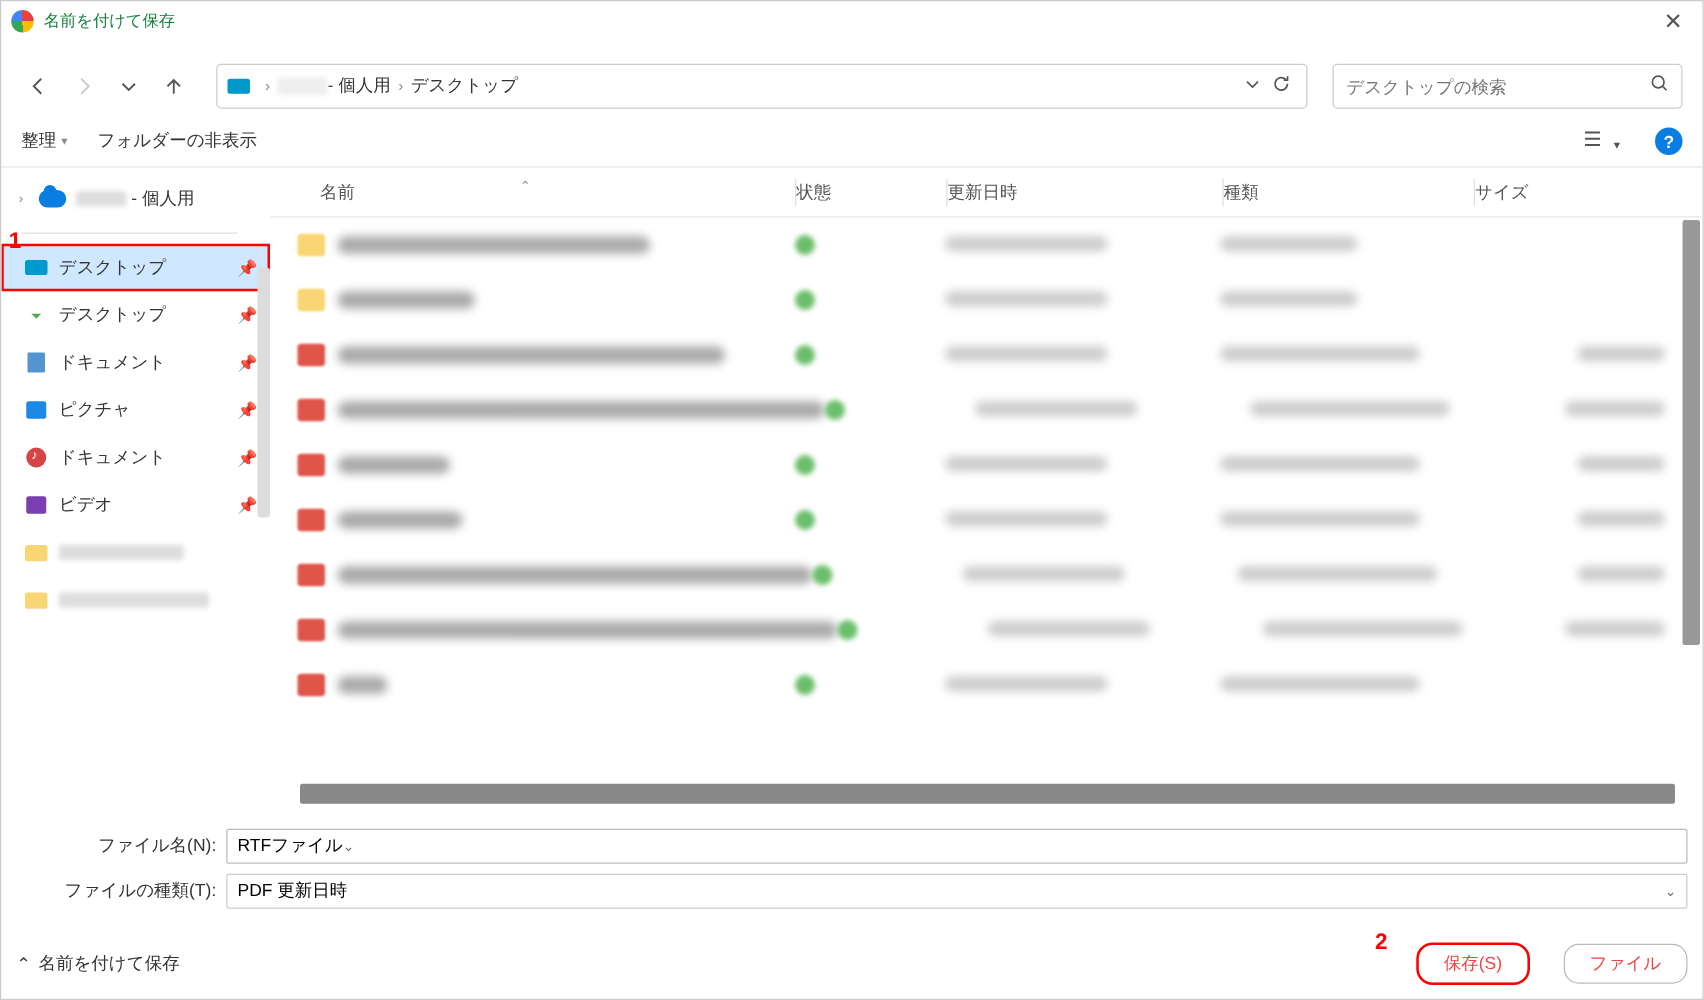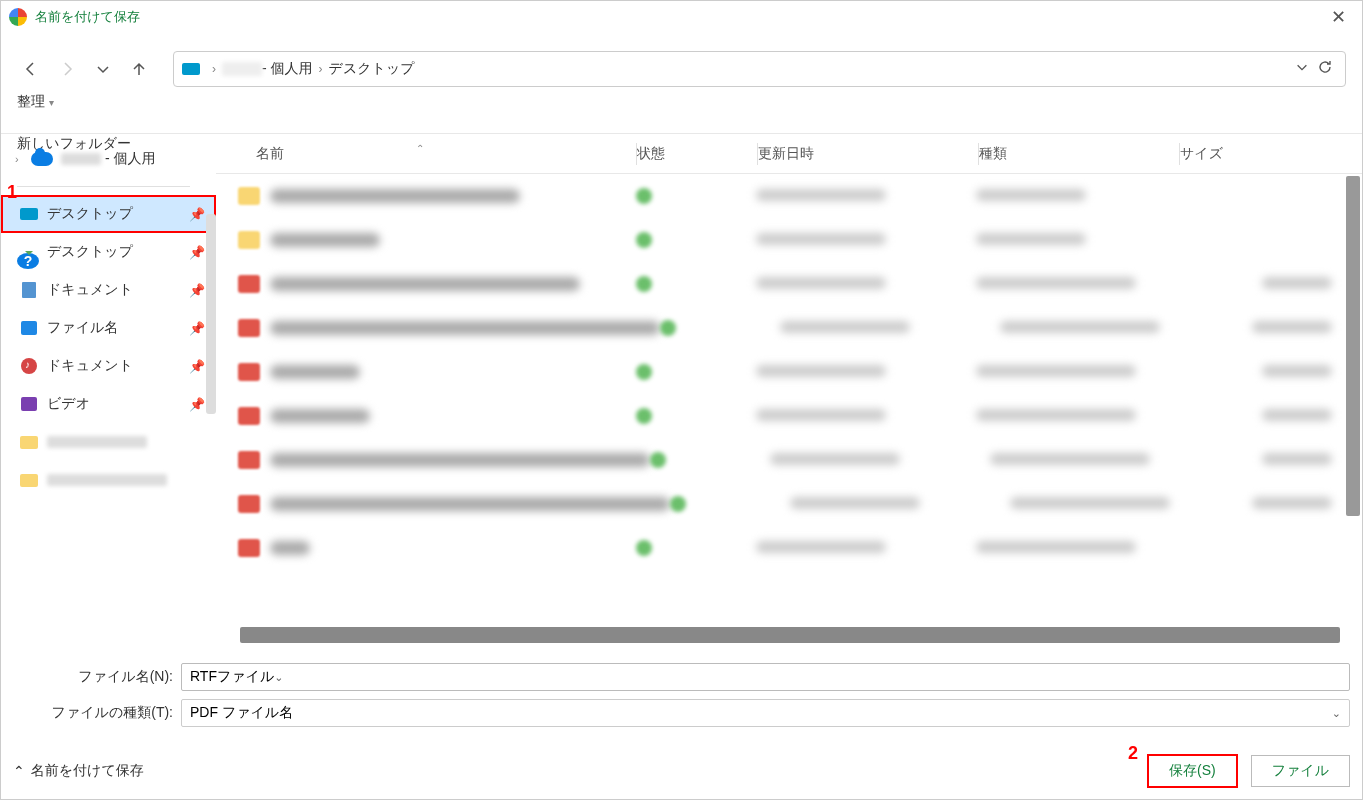--- a/index.html
+++ b/index.html
@@ -22,21 +22,21 @@
 .address-bar .crumb { color: #333; font-size: 14px; }
 .address-bar .sep { color: #888; margin: 0 6px; font-size: 12px; }
 .address-bar .blur-crumb { width: 40px; height: 14px; background: #eee; border-radius: 2px; filter: blur(2px); }
 .address-bar .addr-spacer { flex: 1; }
 .address-bar .dd, .address-bar .refresh { color: #555; padding: 4px; cursor: pointer; }
 .search-box { width: 280px; height: 36px; border: 1px solid #ccc; border-radius: 4px; display: flex; align-items: center; padding: 0 10px; margin-left: 12px; }
 .search-box input { border: none; outline: none; flex: 1; font-size: 14px; color: #777; }
 .search-box .mag { color: #555; }
 
 
-.toolbar { height: 40px; display: flex; padding: 0 16px; gap: 24px; flex-direction: column; }
+.toolbar { height: 40px; display: flex; align-items: center; padding: 0 16px; gap: 24px; }
 .toolbar .tb-btn { font-size: 14px; color: #333; cursor: pointer; display: flex; align-items: center; gap: 4px; }
 .toolbar .tb-spacer { flex: 1; }
 .toolbar .view-btn { color: #555; padding: 4px; cursor: pointer; }
 .toolbar .help { width: 22px; height: 22px; border-radius: 50%; background: #0a7de3; color: #fff; display: flex; align-items: center; justify-content: center; font-size: 14px; font-weight: bold; cursor: pointer; }
 
 
 .main { flex: 1; display: flex; border-top: 1px solid #e8e8e8; overflow: hidden; }
 .sidebar { width: 215px; padding: 6px 0; overflow-y: auto; position: relative; }
 .sidebar-scroll-track { position: absolute; right: 0; top: 80px; width: 10px; height: 200px; background: #ddd; border-radius: 3px; }
 .tree-item { height: 38px; display: flex; align-items: center; padding: 0 10px 0 18px; font-size: 14px; color: #333; cursor: pointer; position: relative; }
@@ -92,21 +92,21 @@
 .form-row { display: flex; align-items: center; margin-bottom: 8px; }
 .form-row label { width: 168px; text-align: right; font-size: 14px; color: #333; padding-right: 8px; }
 .form-row .form-input { flex: 1; height: 28px; border: 1px solid #bbb; border-radius: 2px; padding: 0 8px; font-size: 14px; display: flex; align-items: center; }
 .form-row .form-select { flex: 1; height: 28px; border: 1px solid #ccc; border-radius: 2px; padding: 0 8px; font-size: 14px; display: flex; align-items: center; justify-content: space-between; }
 .dd-arrow { color: #666; font-size: 11px; }
 
 
 .footer { height: 56px; display: flex; align-items: center; padding: 0 12px; position: relative; }
 .footer .hide-folders { font-size: 14px; color: #333; cursor: pointer; display: flex; align-items: center; gap: 6px; }
 .footer .ft-spacer { flex: 1; }
-.footer .btn { height: 32px; padding: 0 20px; border: 1px solid #bbb; border-radius: 0; background: #fff; font-size: 14px; color: #15803d; cursor: pointer; margin-left: 14px; display: flex; align-items: center; }
+.footer .btn { height: 32px; padding: 0 20px; border: 1px solid #bbb; border-radius: 12px; background: #fff; font-size: 14px; color: #ef4444; cursor: pointer; margin-left: 28px; display: flex; align-items: center; }
 .footer .btn.primary { outline: 2px solid #ff0000; outline-offset: -1px; }
 </style>
 </head>
 <body>
 
 <div class="title-bar">
   <div class="app-icon"></div>
   <div class="title">名前を付けて保存</div>
   <div class="spacer"></div>
   <div class="close">✕</div>
@@ -143,28 +143,35 @@
     <span class="crumb">デスクトップ</span>
     <div class="addr-spacer"></div>
     <div class="dd"><svg width="14" height="14" viewBox="0 0 16 16">
           <path d="M3 6 L8 11 L13 6" stroke="#555" stroke-width="1.5" fill="none"></path>
         </svg></div>
     <div class="refresh"><svg width="16" height="16" viewBox="0 0 16 16">
           <path d="M13 8 A5 5 0 1 1 11.5 4.5 M13 2 L13 5 L10 5" stroke="#555" stroke-width="1.4" fill="none"></path>
         </svg></div>
   </div>
 
+  <div class="search-box">
+    <input placeholder="デスクトップの検索" style="">
+    <span class="mag"><svg width="15" height="15" viewBox="0 0 16 16">
+          <circle cx="7" cy="7" r="5" stroke="#555" stroke-width="1.4" fill="none"></circle>
+          <path d="M11 11 L14 14" stroke="#555" stroke-width="1.4"></path>
+        </svg></span>
+  </div>
 </div>
 
 <div class="toolbar">
   <div class="tb-btn">
       <span>整理</span> 
       <span style="font-size:10px;color:#888;">▾</span>
     </div>
-  <div class="tb-btn">新しいフォルダー</div>
+  <div class="tb-btn">フォルダーの非表示</div>
   <div class="tb-spacer"></div>
   <div class="view-btn"><svg width="20" height="16" viewBox="0 0 20 16">
         <path d="M1 3 H13 M1 8 H13 M1 13 H13" stroke="#555" stroke-width="1.6"></path>
       </svg> <span style="font-size:10px;">▾</span></div>
   <div class="help">?</div>
 </div>
 
 <div class="main">
   <div class="sidebar">
     <div class="tree-item root">
@@ -197,21 +204,21 @@
       <span class="icon">
           <span class="icon-doc"></span>
         </span>
       <span>ドキュメント</span>
       <span class="pin">📌</span>
     </div>
     <div class="tree-item">
       <span class="icon">
           <span class="icon-pic"></span>
         </span>
-      <span>ファイル名</span>
+      <span>ピクチャ</span>
       <span class="pin">📌</span>
     </div>
     <div class="tree-item">
       <span class="icon">
           <span class="icon-music"></span>
         </span>
       <span>ドキュメント</span>
       <span class="pin">📌</span>
     </div>
     <div class="tree-item">
@@ -367,21 +374,21 @@
   <div class="form-row">
     <label>ファイル名(N):</label>
     <div class="form-input">
       <span>RTFファイル</span>
       <span class="dd-arrow">⌄</span>
     </div>
   </div>
   <div class="form-row">
     <label>ファイルの種類(T):</label>
     <div class="form-select">
-      <span>PDF ファイル名</span>
+      <span>PDF 更新日時</span>
       <span class="dd-arrow">⌄</span>
     </div>
   </div>
 </div>
 
 <div class="footer">
   <div class="hide-folders">
     <span>⌃</span>
     <span>名前を付けて保存</span>
   </div>

